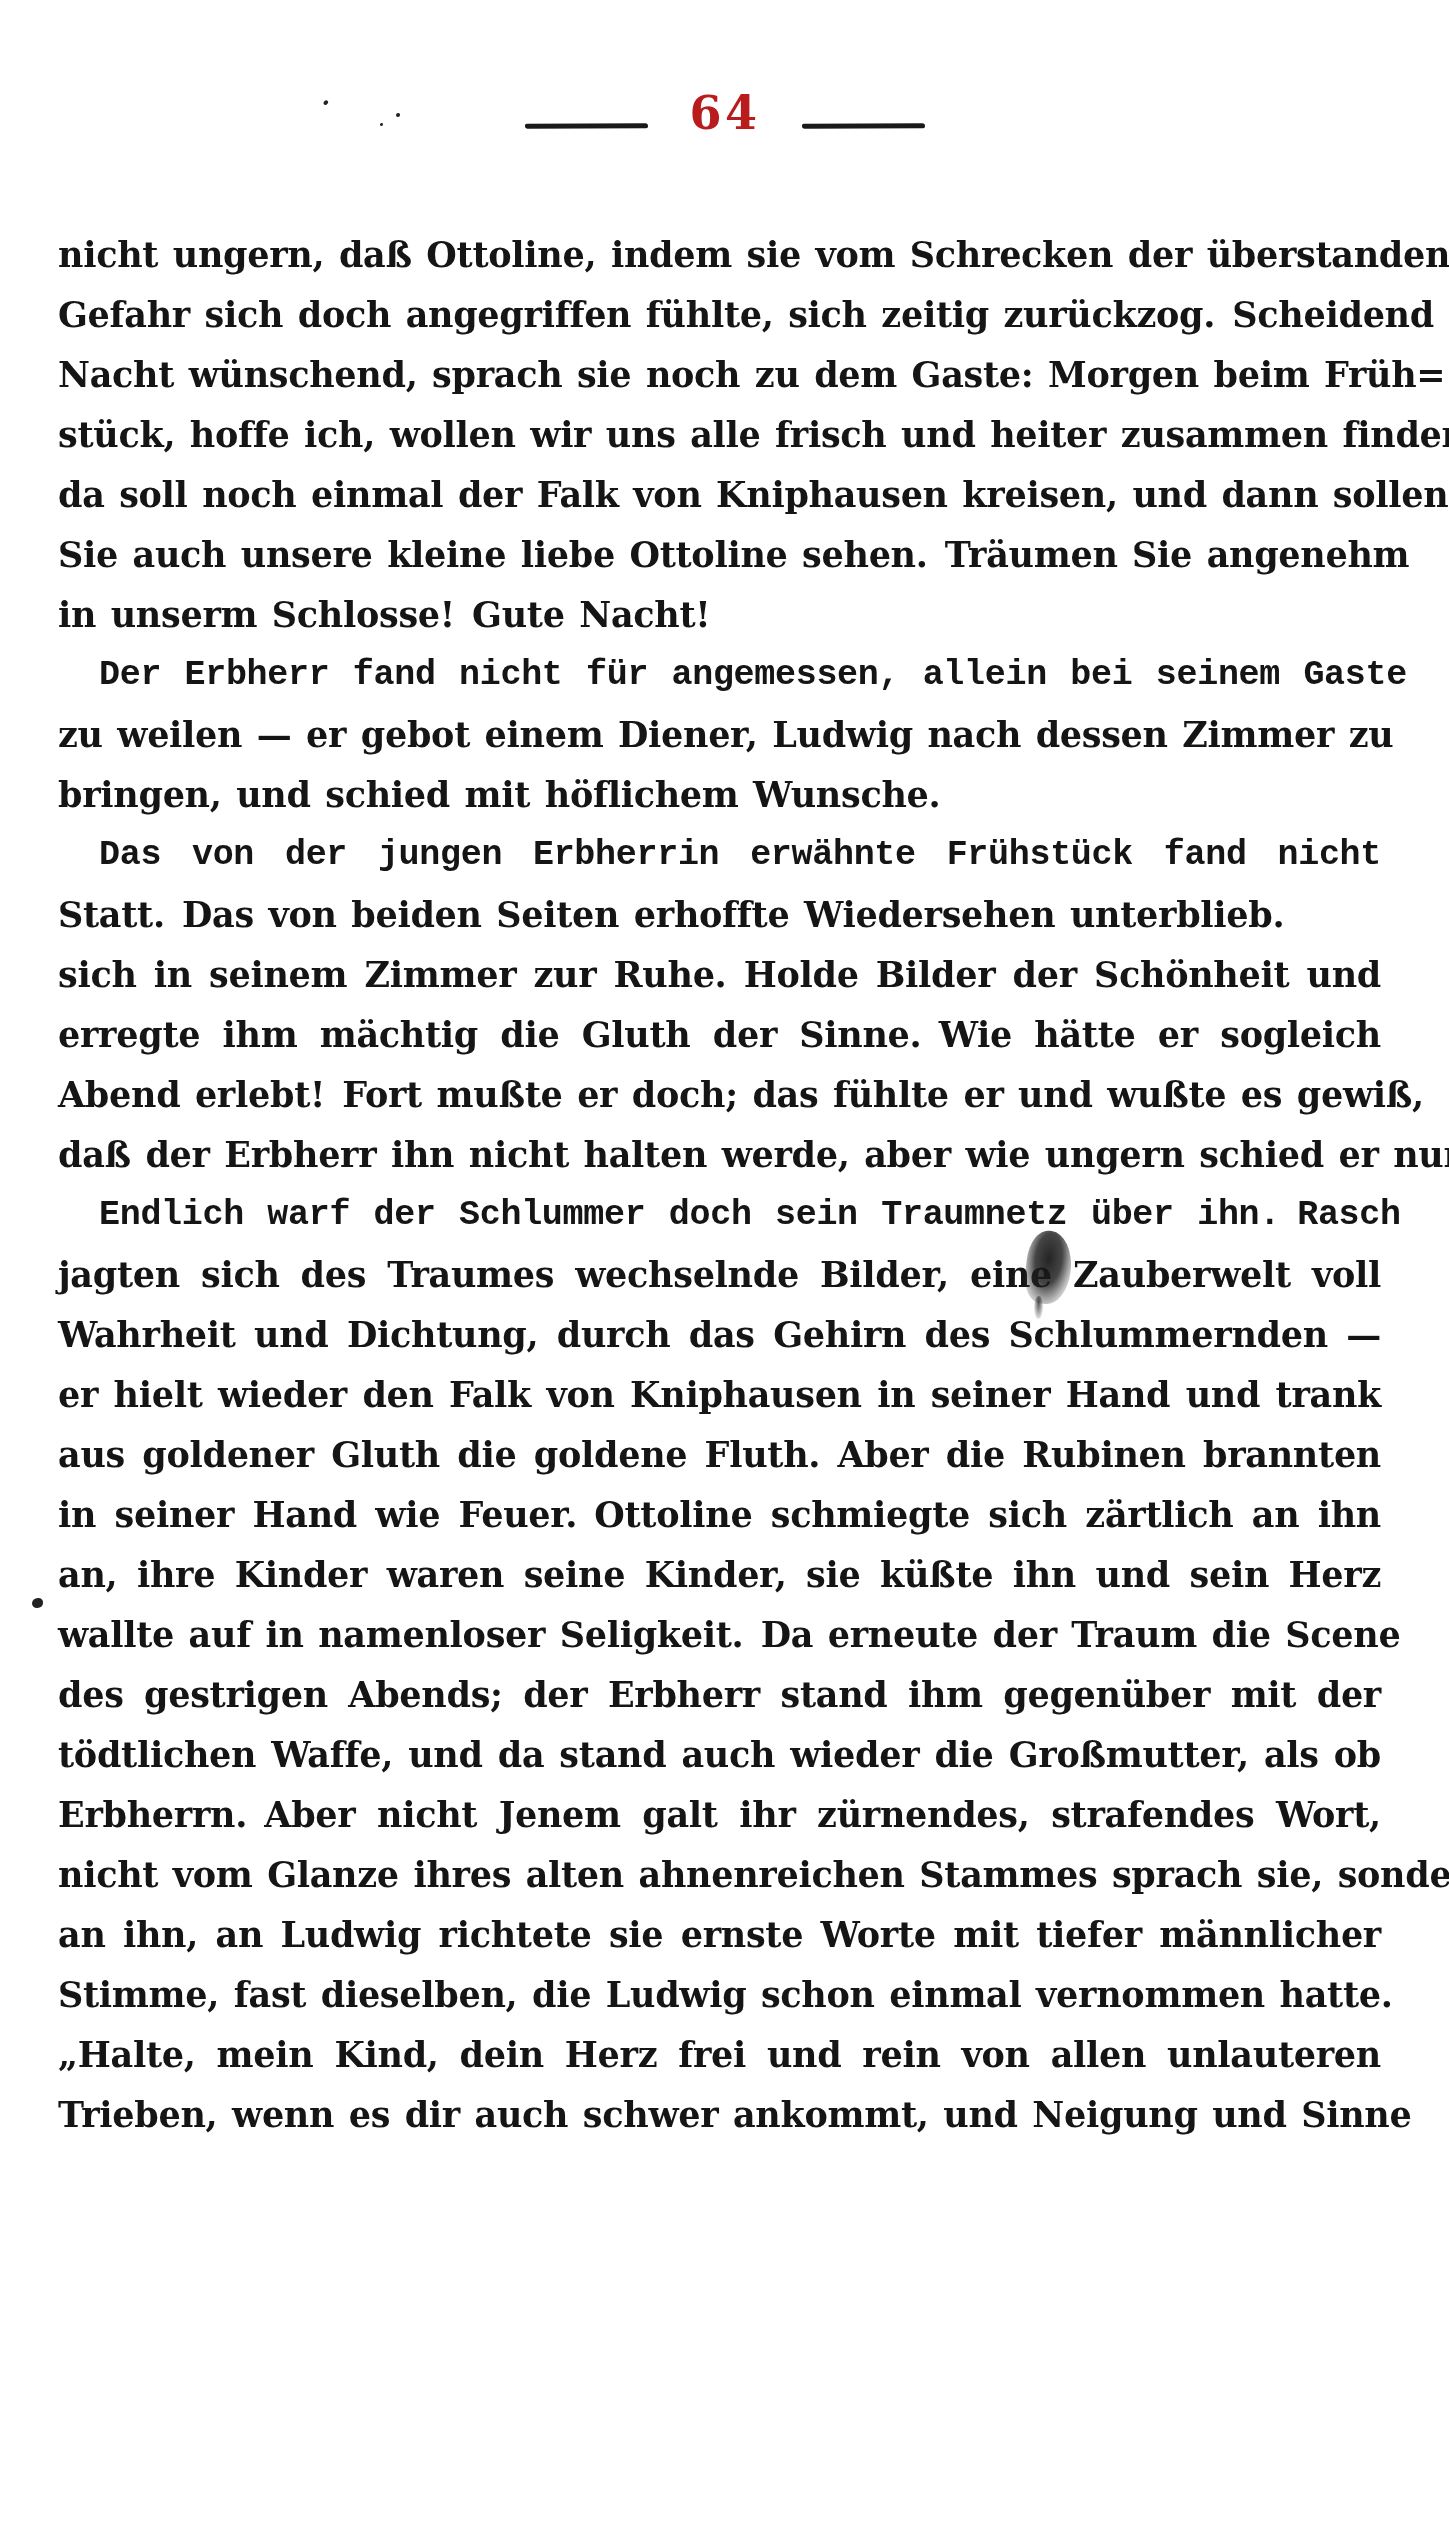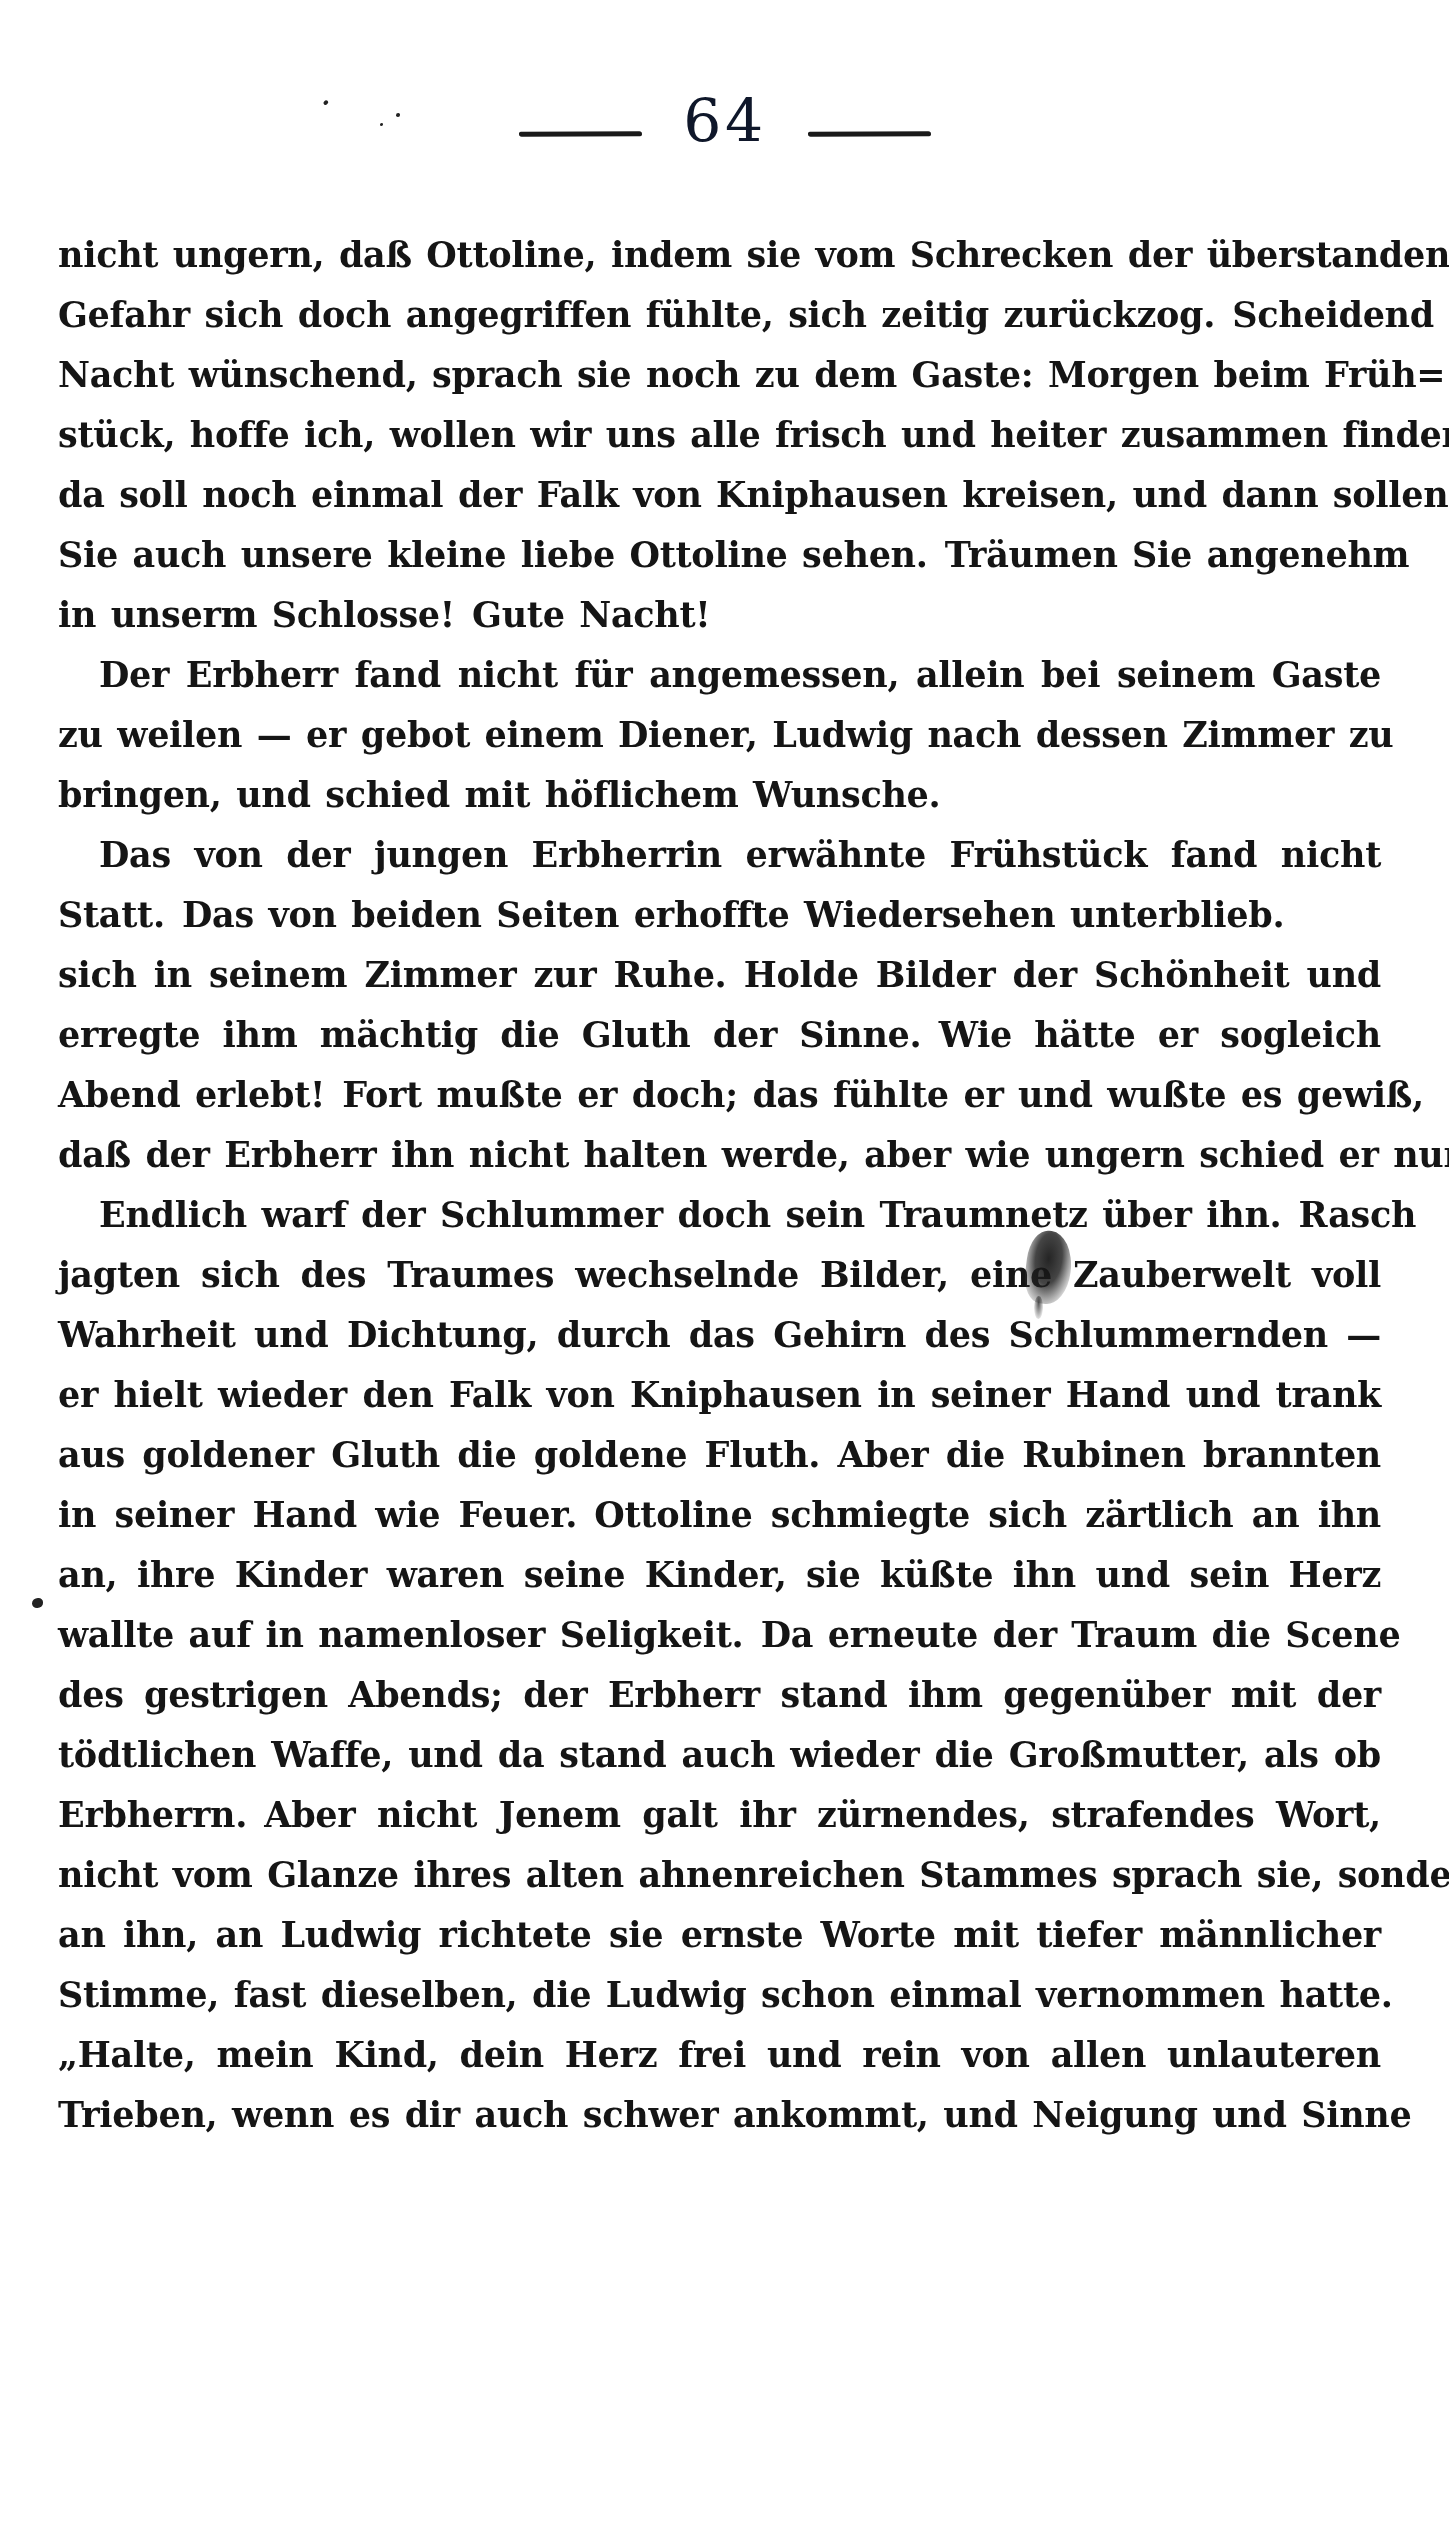--- a/index.html
+++ b/index.html
@@ -28,24 +28,24 @@
     gap: 41px;
   }
   .header .rule {
     width: 123px;
     height: 4.5px;
     background: #1a1a1a;
     border-radius: 1.8px 2.7px 1.8px 2.7px;
     transform: translateY(12.5px) rotate(-0.15deg);
   }
   .page-number {
-    font-size: 60px;
-    font-weight: normal;
+    font-size: 46px;
+    font-weight: bold;
     letter-spacing: 3.6px;
-    color: #0f172a;
+    color: #b91c1c;
   }
 
   
   .text-block {
     position: absolute;
     top: 225px;
     left: 58px;
     width: 1323px;
   }
   .line {
@@ -59,20 +59,21 @@
     white-space: nowrap;
     text-align: justify;
     text-align-last: justify;
     color: #151515;
   }
   .line.flush {
     text-align-last: auto;
   }
   .line.indent {
     padding-left: 41px;
+    font-family: Liberation Mono, monospace;
   }
 
   
   .blot {
     position: absolute;
     left: 73.2%;
     top: -14.3px;
     width: 45px;
     height: 73px;
     background: radial-gradient(ellipse at 48% 38%,

